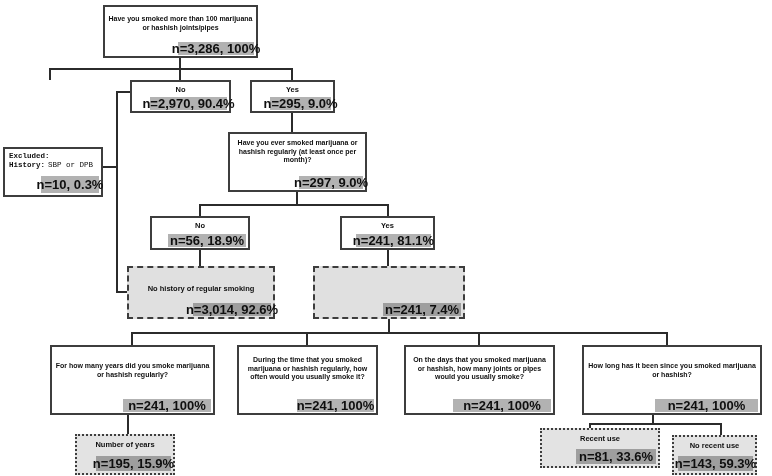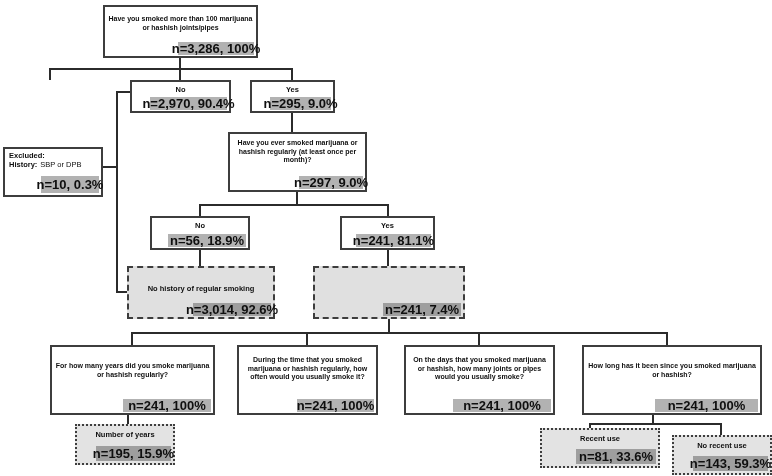--- a/index.html
+++ b/index.html
@@ -24,21 +24,21 @@
   .nbar{
     position:absolute;right:2px;bottom:1px;height:13px;background:#b2b2b2;
     font-weight:bold;font-size:13px;display:flex;align-items:center;justify-content:center;
     color:#0f0f0f;white-space:nowrap;
   }
   .nbar.tall{height:15px;bottom:2px;}
   .nbar.xtall{height:17px;bottom:2px;}
   .dashed{border:2px dashed #3d3d3d;background:#e0e0e0;}
   .dotted{border:2px dotted #3d3d3d;background:#e3e3e3;}
   .dashed .nbar,.dotted .nbar{background:#9e9e9e;}
-  .excl .title{text-align:left;padding:3px 4px 0 4px;}
+  .excl .title{text-align:left;padding:3px 4px 0 4px;font-family:Liberation Mono, monospace;}
   .excl .title .row{display:block;}
   .excl .val{font-weight:normal;margin-left:3px;}
   .line{position:absolute;background:#2b2b2b;}
 </style>
 </head>
 <body>
 
 <div id="canvas">
 
   <div class="line" style="left:179px;top:57px;width:2px;height:12px"></div>
@@ -130,28 +130,28 @@
   <div class="node pt-3line" style="left:404px;top:345px;width:151px;height:70px">
     <div class="title">On the days that you smoked marijuana or hashish, how many joints or pipes would you usually smoke?</div>
     <div class="nbar" style="width:98px">n=241, 100%</div>
   </div>
 
   <div class="node pt-2line" style="left:582px;top:345px;width:180px;height:70px">
     <div class="title">How long has it been since you smoked marijuana or hashish?</div>
     <div class="nbar" style="width:103px">n=241, 100%</div>
   </div>
 
-  <div class="node dotted pt-dot" style="left:75px;top:424px;width:100px;height:41px">
+  <div class="node dotted pt-dot" style="left:75px;top:434px;width:100px;height:41px">
     <div class="title big">Number of years</div>
     <div class="nbar tall" style="width:75px">n=195, 15.9%</div>
   </div>
 
   <div class="node dotted pt-dot" style="left:540px;top:428px;width:120px;height:40px">
     <div class="title big">Recent use</div>
     <div class="nbar tall" style="width:80px">n=81, 33.6%</div>
   </div>
 
-  <div class="node dotted pt-dot" style="left:672px;top:435px;width:100px;height:40px">
+  <div class="node dotted pt-dot" style="left:672px;top:435px;width:85px;height:40px">
     <div class="title big">No recent use</div>
     <div class="nbar tall" style="width:75px">n=143, 59.3%</div>
   </div>
 
 </div>
 
 </body></html>

